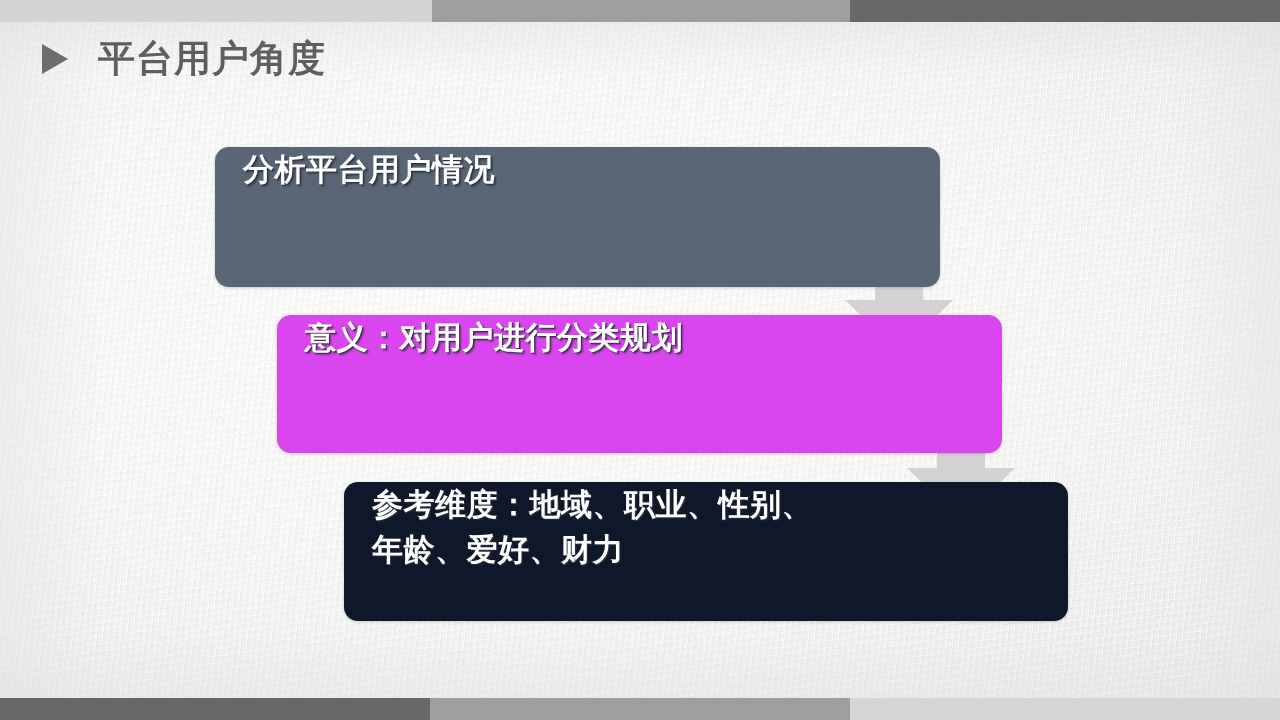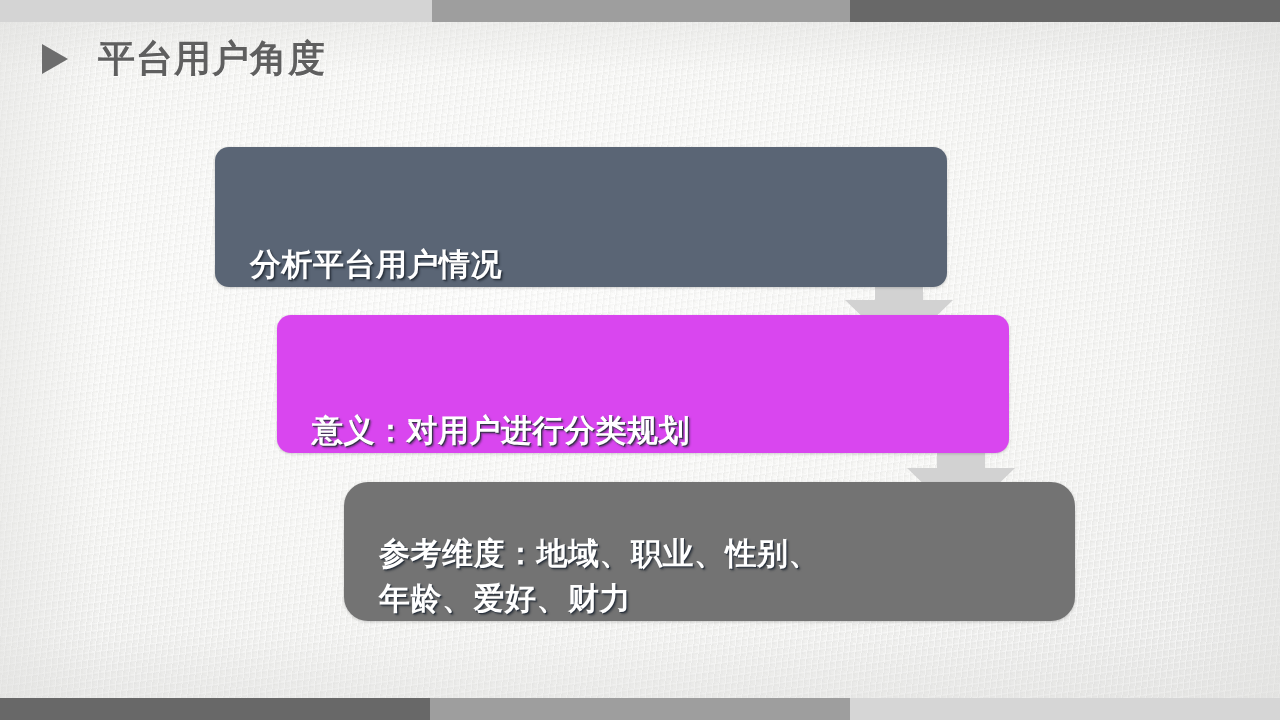--- a/index.html
+++ b/index.html
@@ -120,22 +120,21 @@
   }
 
   
   .box {
     position: absolute;
     z-index: 4;
     background: #5a6575;
     border-radius: 14px;
     box-shadow: 0 1px 3px rgba(0,0,0,0.18);
     display: flex;
-    align-items: flex-end;
-    padding-left: 7px;
+    align-items: flex-start;
   }
   .box-text {
     color: #ffffff;
     font-weight: bold;
     font-size: 31px;
     line-height: 1.45;
     letter-spacing: 0.5px;
     text-shadow:
       1px 1px 0 rgba(40,48,60,0.85),
       2px 2px 2px rgba(30,36,46,0.55);
@@ -186,21 +185,21 @@
   <div class="watermark">信游科技 www.52xinyou.com</div>
 
   <div class="box" id="box-1" style="background: rgb(90, 101, 117);">
     <div class="box-text">分析平台用户情况</div>
   </div>
 
   <div class="box" id="box-2" style="background: #d946ef;">
     <div class="box-text">意义：对用户进行分类规划</div>
   </div>
 
-  <div class="box" id="box-3" style="background: #737373; border-radius: 24px;">
+  <div class="box" id="box-3" style="background: #0f172a;">
     <div class="box-text">参考维度：地域、职业、性别、
 年龄、爱好、财力</div>
   </div>
 
   <div class="bar bar-bottom">
     <div class="bar-seg" id="bot-seg-0" style="width: 430px; background: rgb(104, 104, 104);"></div>
     <div class="bar-seg" id="bot-seg-1" style="width: 420px; background: rgb(158, 158, 158);"></div>
     <div class="bar-seg" id="bot-seg-2" style="width: 430px; background: rgb(214, 214, 214);"></div>
   </div>
 

